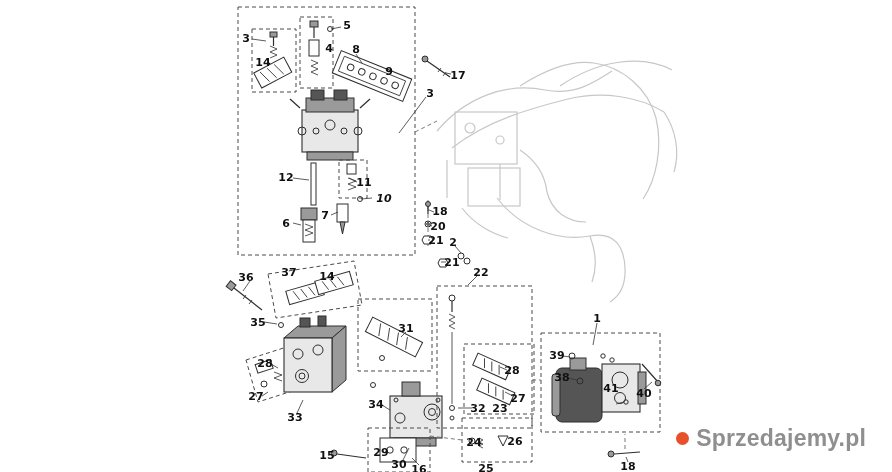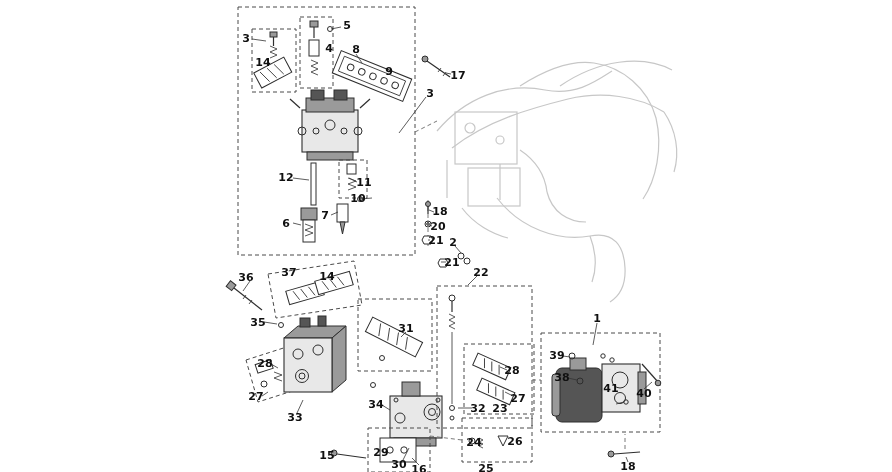--- a/index.html
+++ b/index.html
@@ -343,21 +343,21 @@
       <span class="callout" style="left: 246px; top: 38px;">3</span>
       <span class="callout" style="left: 263px; top: 62px;">14</span>
       <span class="callout" style="left: 329px; top: 48px;">4</span>
       <span class="callout" style="left: 347px; top: 25px;">5</span>
       <span class="callout" style="left: 356px; top: 49px;">8</span>
       <span class="callout" style="left: 389px; top: 71px;">9</span>
       <span class="callout" style="left: 430px; top: 93px;">3</span>
       <span class="callout" style="left: 458px; top: 75px;">17</span>
       <span class="callout" style="left: 286px; top: 177px;">12</span>
       <span class="callout" style="left: 364px; top: 182px;">11</span>
-      <span class="callout" style="left: 358px; top: 198px;">10</span>
+      <span class="callout" style="left: 384px; top: 198px; font-style: italic;">10</span>
       <span class="callout" style="left: 325px; top: 215px;">7</span>
       <span class="callout" style="left: 286px; top: 223px;">6</span>
       <span class="callout" style="left: 440px; top: 211px;">18</span>
       <span class="callout" style="left: 438px; top: 226px;">20</span>
       <span class="callout" style="left: 436px; top: 240px;">21</span>
       <span class="callout" style="left: 453px; top: 242px;">2</span>
       <span class="callout" style="left: 452px; top: 262px;">21</span>
       <span class="callout" style="left: 481px; top: 272px;">22</span>
       <span class="callout" style="left: 246px; top: 277px;">36</span>
       <span class="callout" style="left: 289px; top: 272px;">37</span>
@@ -380,14 +380,18 @@
       <span class="callout" style="left: 486px; top: 428px; margin-top: 40px;">25</span>
       <span class="callout" style="left: 474px; top: 442px;">24</span>
       <span class="callout" style="left: 515px; top: 441px;">26</span>
       <span class="callout" style="left: 381px; top: 452px;">29</span>
       <span class="callout" style="left: 327px; top: 455px;">15</span>
       <span class="callout" style="left: 399px; top: 464px; text-align: right;">30</span>
       <span class="callout" style="left: 419px; top: 469px;">16</span>
       <span class="callout" style="left: 628px; top: 466px;">18</span>
     </div>
 
+  <div class="watermark">
+    <span class="wm-dot"></span>
+    <span class="wm-text">Sprzedajemy.pl</span>
+  </div>
 
 </div>
 
 </body></html>

